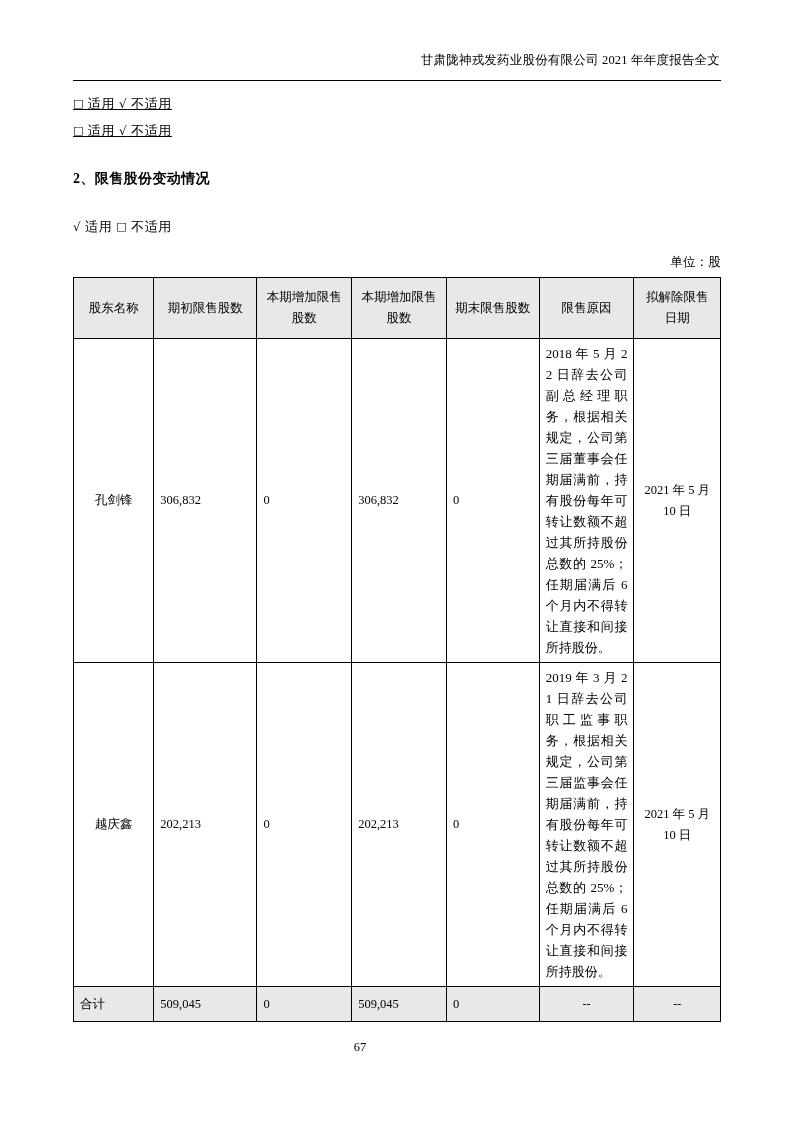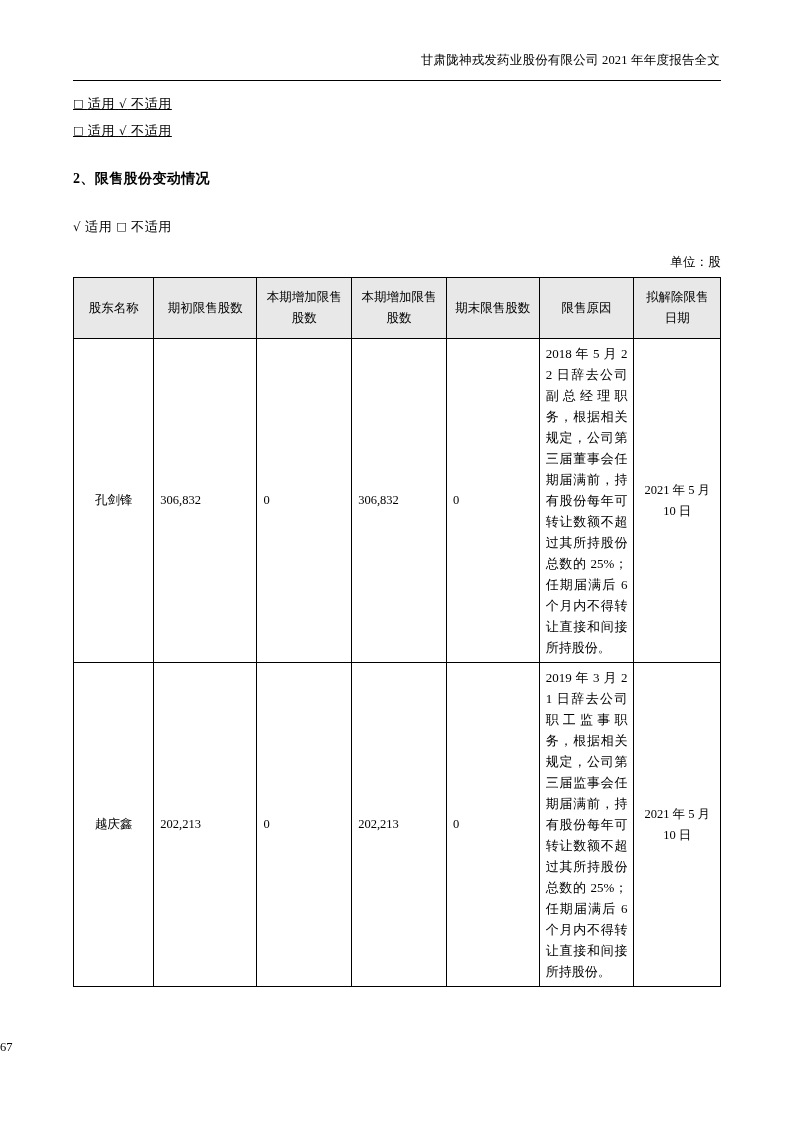--- a/index.html
+++ b/index.html
@@ -131,21 +131,21 @@
     background: #e8e8e8;
     height: 26px;
   }
   tr.total td.name { text-align: left; }
   tr.total td.center { text-align: center; }
   .page-number {
     position: absolute;
     left: 0;
     top: 1040px;
     width: 793px;
-    text-align: left;
+    text-align: center;
     padding-right: 73px;
     box-sizing: border-box;
     font-size: 12.5px;
   }
   col.c0 { width: 78px; }
   col.c1 { width: 100px; }
   col.c2 { width: 92px; }
   col.c3 { width: 92px; }
   col.c4 { width: 90px; }
   col.c5 { width: 92px; }
@@ -223,20 +223,29 @@
         </tr>
         <tr>
           <td class="name">越庆鑫</td>
           <td class="num">202,213</td>
           <td class="num">0</td>
           <td class="num">202,213</td>
           <td class="num">0</td>
           <td class="reason">2019 年 3 月 21 日辞去公司职工监事职务，根据相关规定，公司第三届监事会任期届满前，持有股份每年可转让数额不超过其所持股份总数的 25%；任期届满后 6 个月内不得转让直接和间接所持股份。</td>
           <td class="date">2021 年 5 月 10 日</td>
         </tr>
+        <tr class="total">
+          <td class="name">合计</td>
+          <td class="num">509,045</td>
+          <td class="num">0</td>
+          <td class="num">509,045</td>
+          <td class="num">0</td>
+          <td class="center">--</td>
+          <td class="center">--</td>
+        </tr>
       </tbody>
     </table>
 
   </div>
 
   <div class="page-number">
     <span>67</span>
   </div>
 
 </div>

